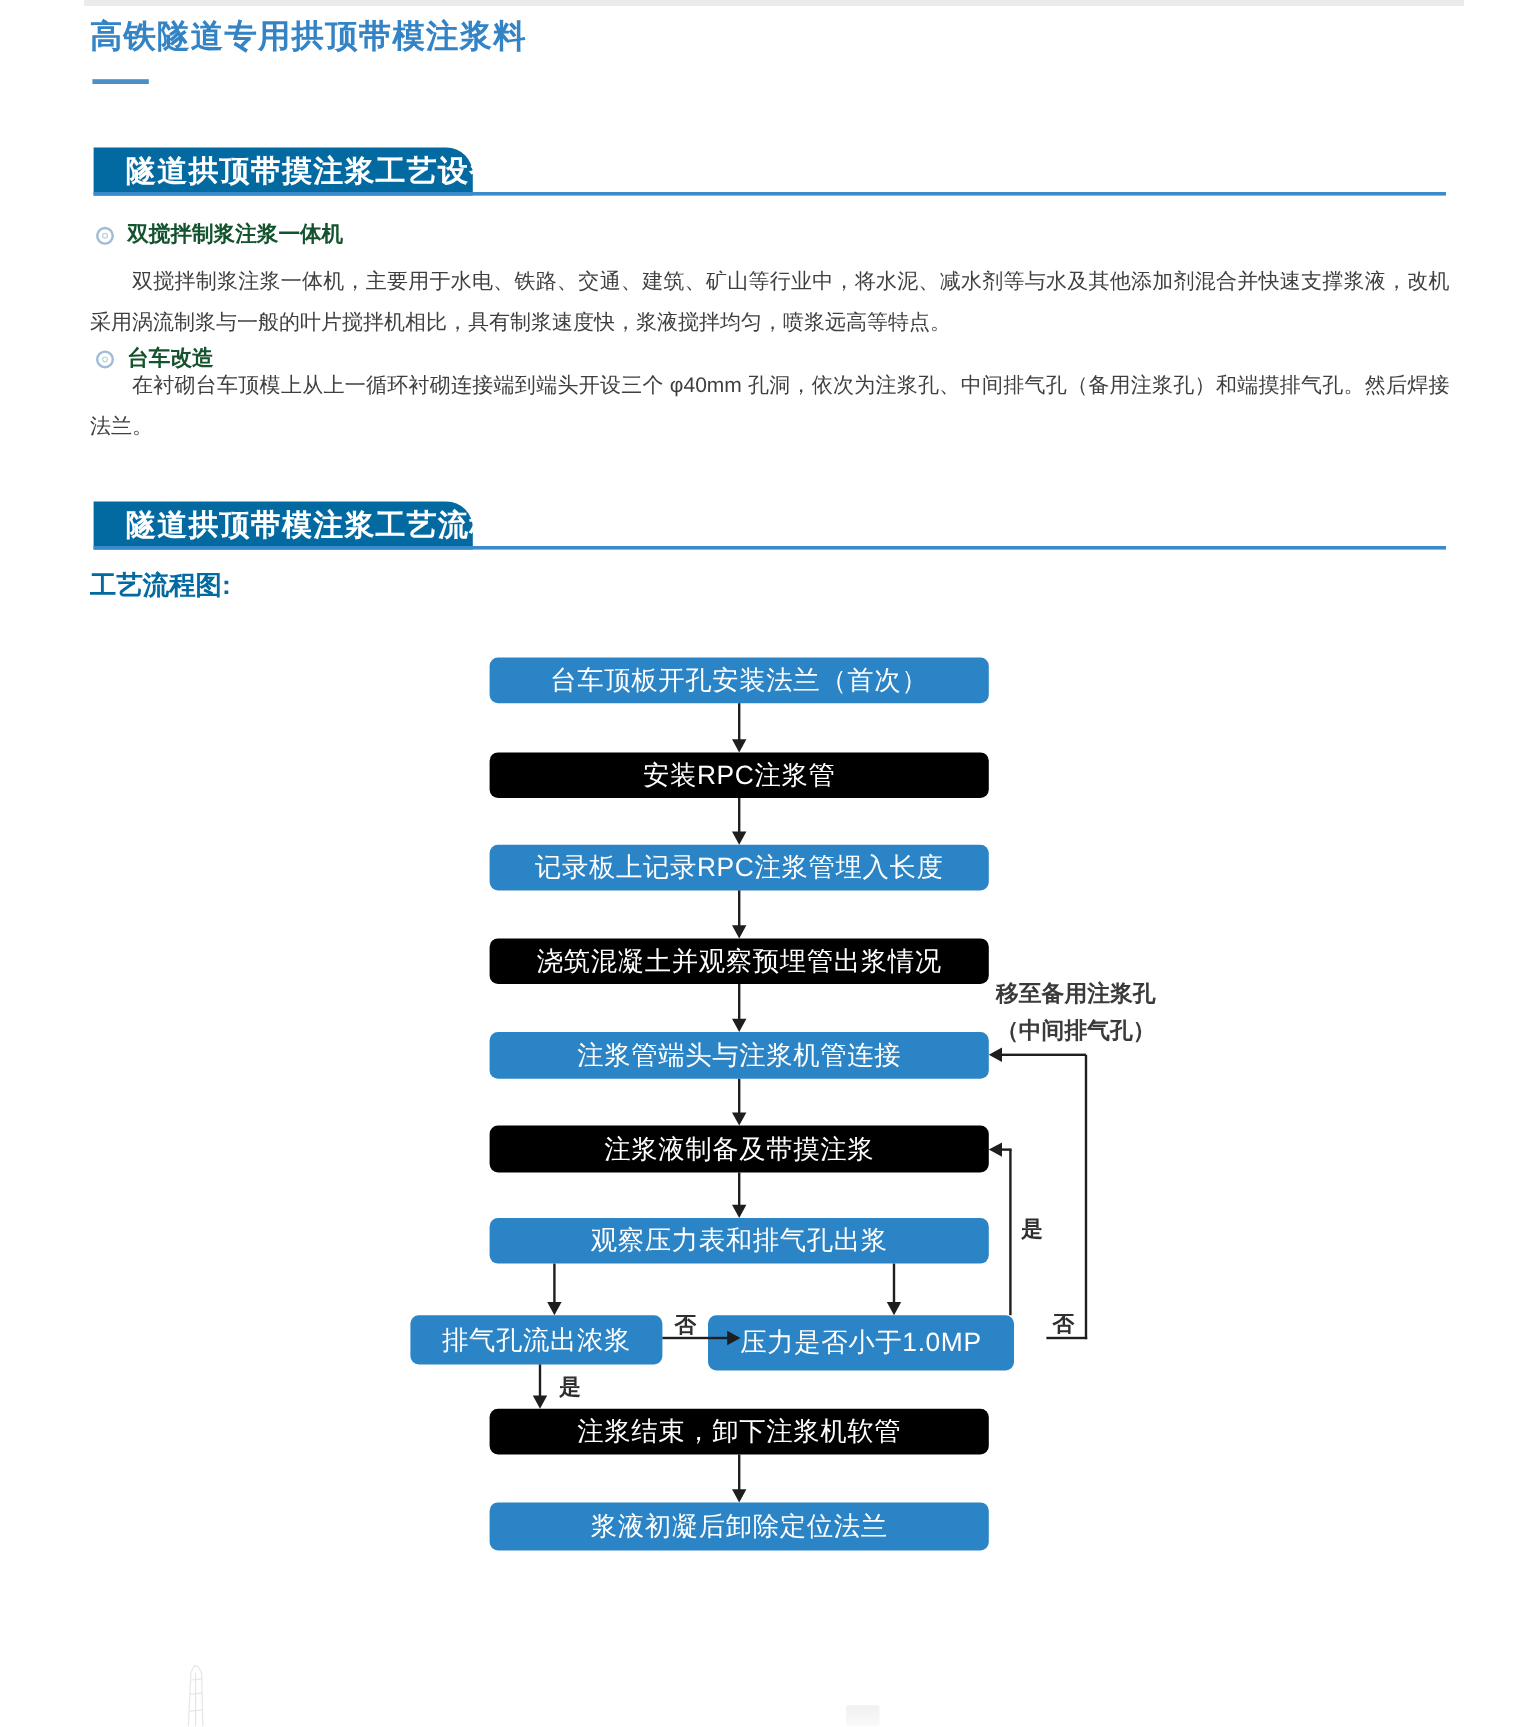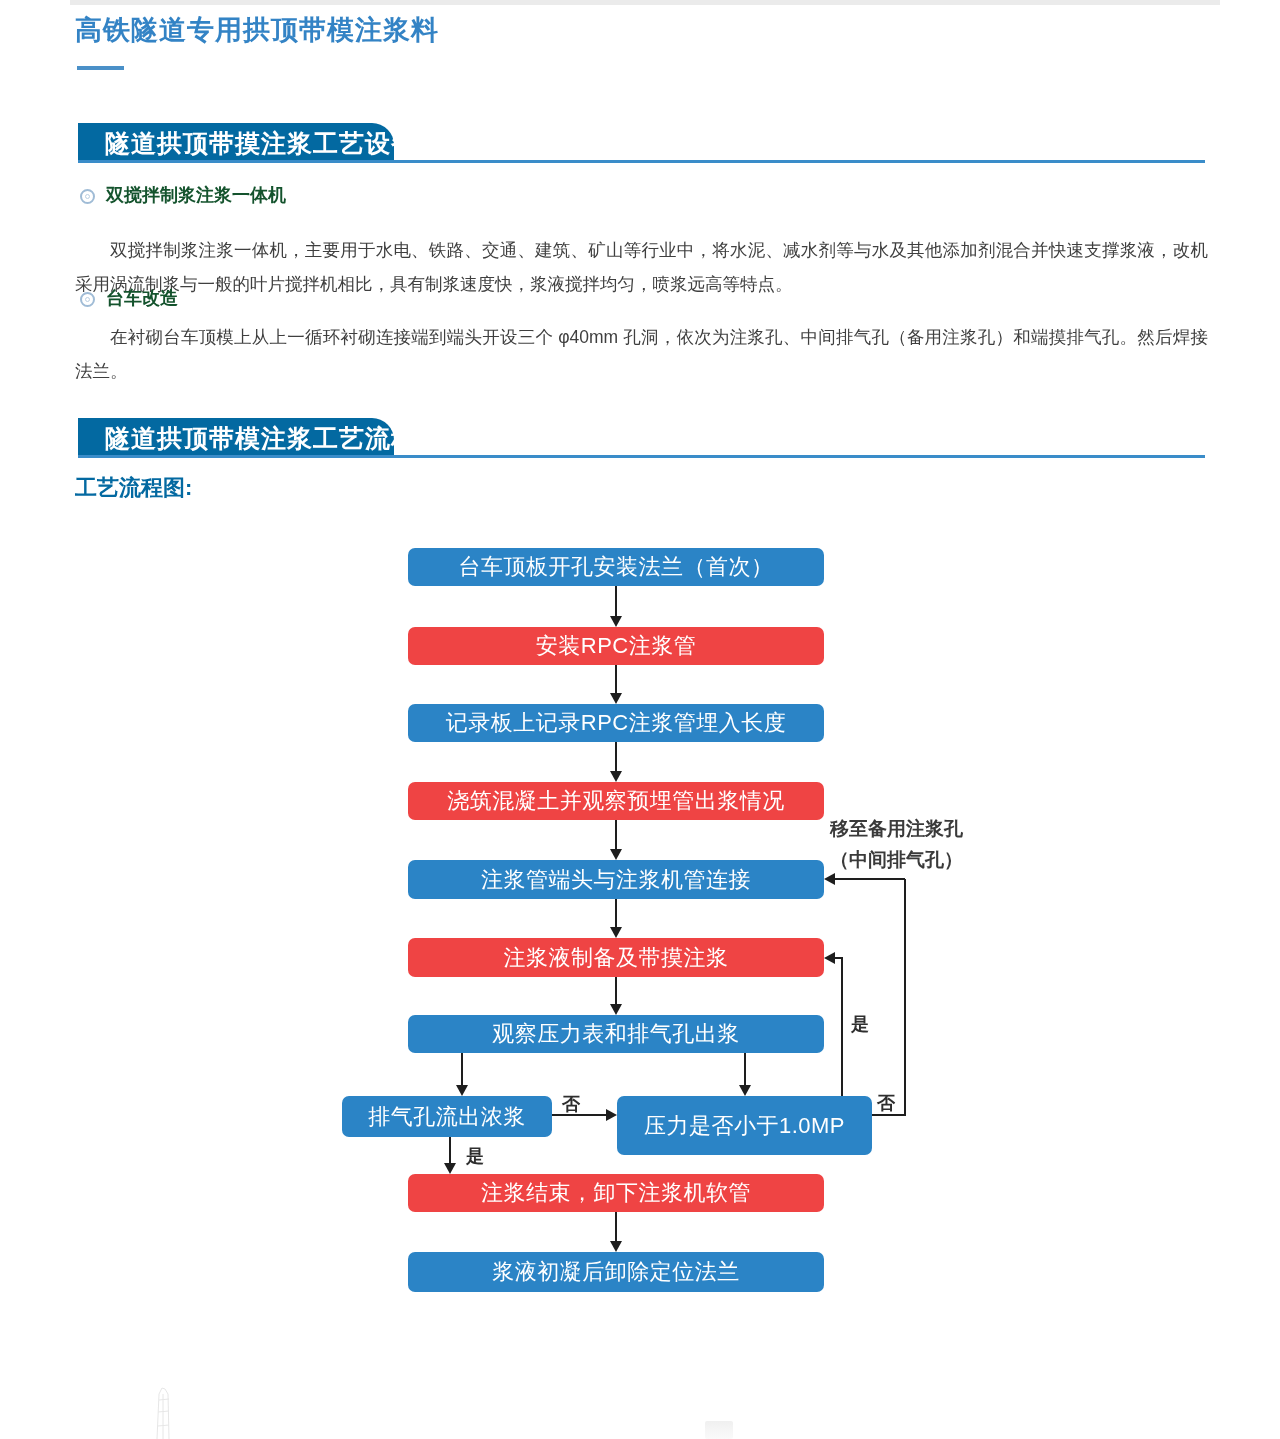--- a/index.html
+++ b/index.html
@@ -26,43 +26,43 @@
   .rule.r2{top:455px}
 
   
   .bullet-icon{position:absolute;width:11px;height:11px;border:2px solid #a0bcd6;border-radius:50%;}
   .bullet-icon::after{content:"";position:absolute;left:2.5px;top:2.5px;width:3px;height:3px;border:1.5px solid #bcd0e2;border-radius:50%;}
   .bi1{left:80px;top:189px}
   .bi2{left:80px;top:292px}
   .item-heading{position:absolute;font-size:18px;font-weight:bold;color:#14532d;white-space:nowrap;text-align:center;}
   .ih1{left:106px;top:183px}
   .ih2{left:106px;top:286px}
-  .para{position:absolute;left:75px;width:1133px;font-size:17.5px;line-height:34px;color:#3f3f3f;text-align:justify;text-indent:2em;margin-top:16px;}
+  .para{position:absolute;left:75px;width:1133px;font-size:17.5px;line-height:34px;color:#3f3f3f;text-align:justify;text-indent:2em;}
   .p1{top:217px}
   .p2{top:304px}
 
   .flow-caption{position:absolute;left:75px;top:473px;font-size:22px;font-weight:bold;color:#0369a1;}
 
   
   .node{
     position:absolute;left:408px;width:416px;height:38px;border-radius:7px;
     color:#ffffff;font-size:22px;display:flex;align-items:center;justify-content:center;
     white-space:nowrap;letter-spacing:0.5px;
   }
   .node.blue{background:#2b84c6;}
-  .node.gray{background:#ef4444;}
+  .node.gray{background:#000000;}
   .n1{top:548px}
   .n2{top:627px}
   .n3{top:704px}
   .n4{top:782px}
   .n5{top:860px;height:39px}
   .n6{top:938px;height:39px}
   .n7{top:1015px}
   .n8{left:342px;top:1096px;width:210px;height:41px}
-  .n9{left:617px;top:1096px;width:255px;height:59px}
+  .n9{left:590px;top:1096px;width:255px;height:46px}
   .n10{top:1174px}
   .n11{top:1252px;height:40px}
 
   
   .varrow{position:absolute;width:2px;background:#1e1e1e;}
   .varrow::after{content:"";position:absolute;left:-5px;bottom:-10px;width:0;height:0;
     border-left:6px solid transparent;border-right:6px solid transparent;border-top:11px solid #1e1e1e;}
   .va1{left:615px;top:586px;height:31px}
   .va2{left:615px;top:665px;height:29px}
   .va3{left:615px;top:742px;height:30px}

